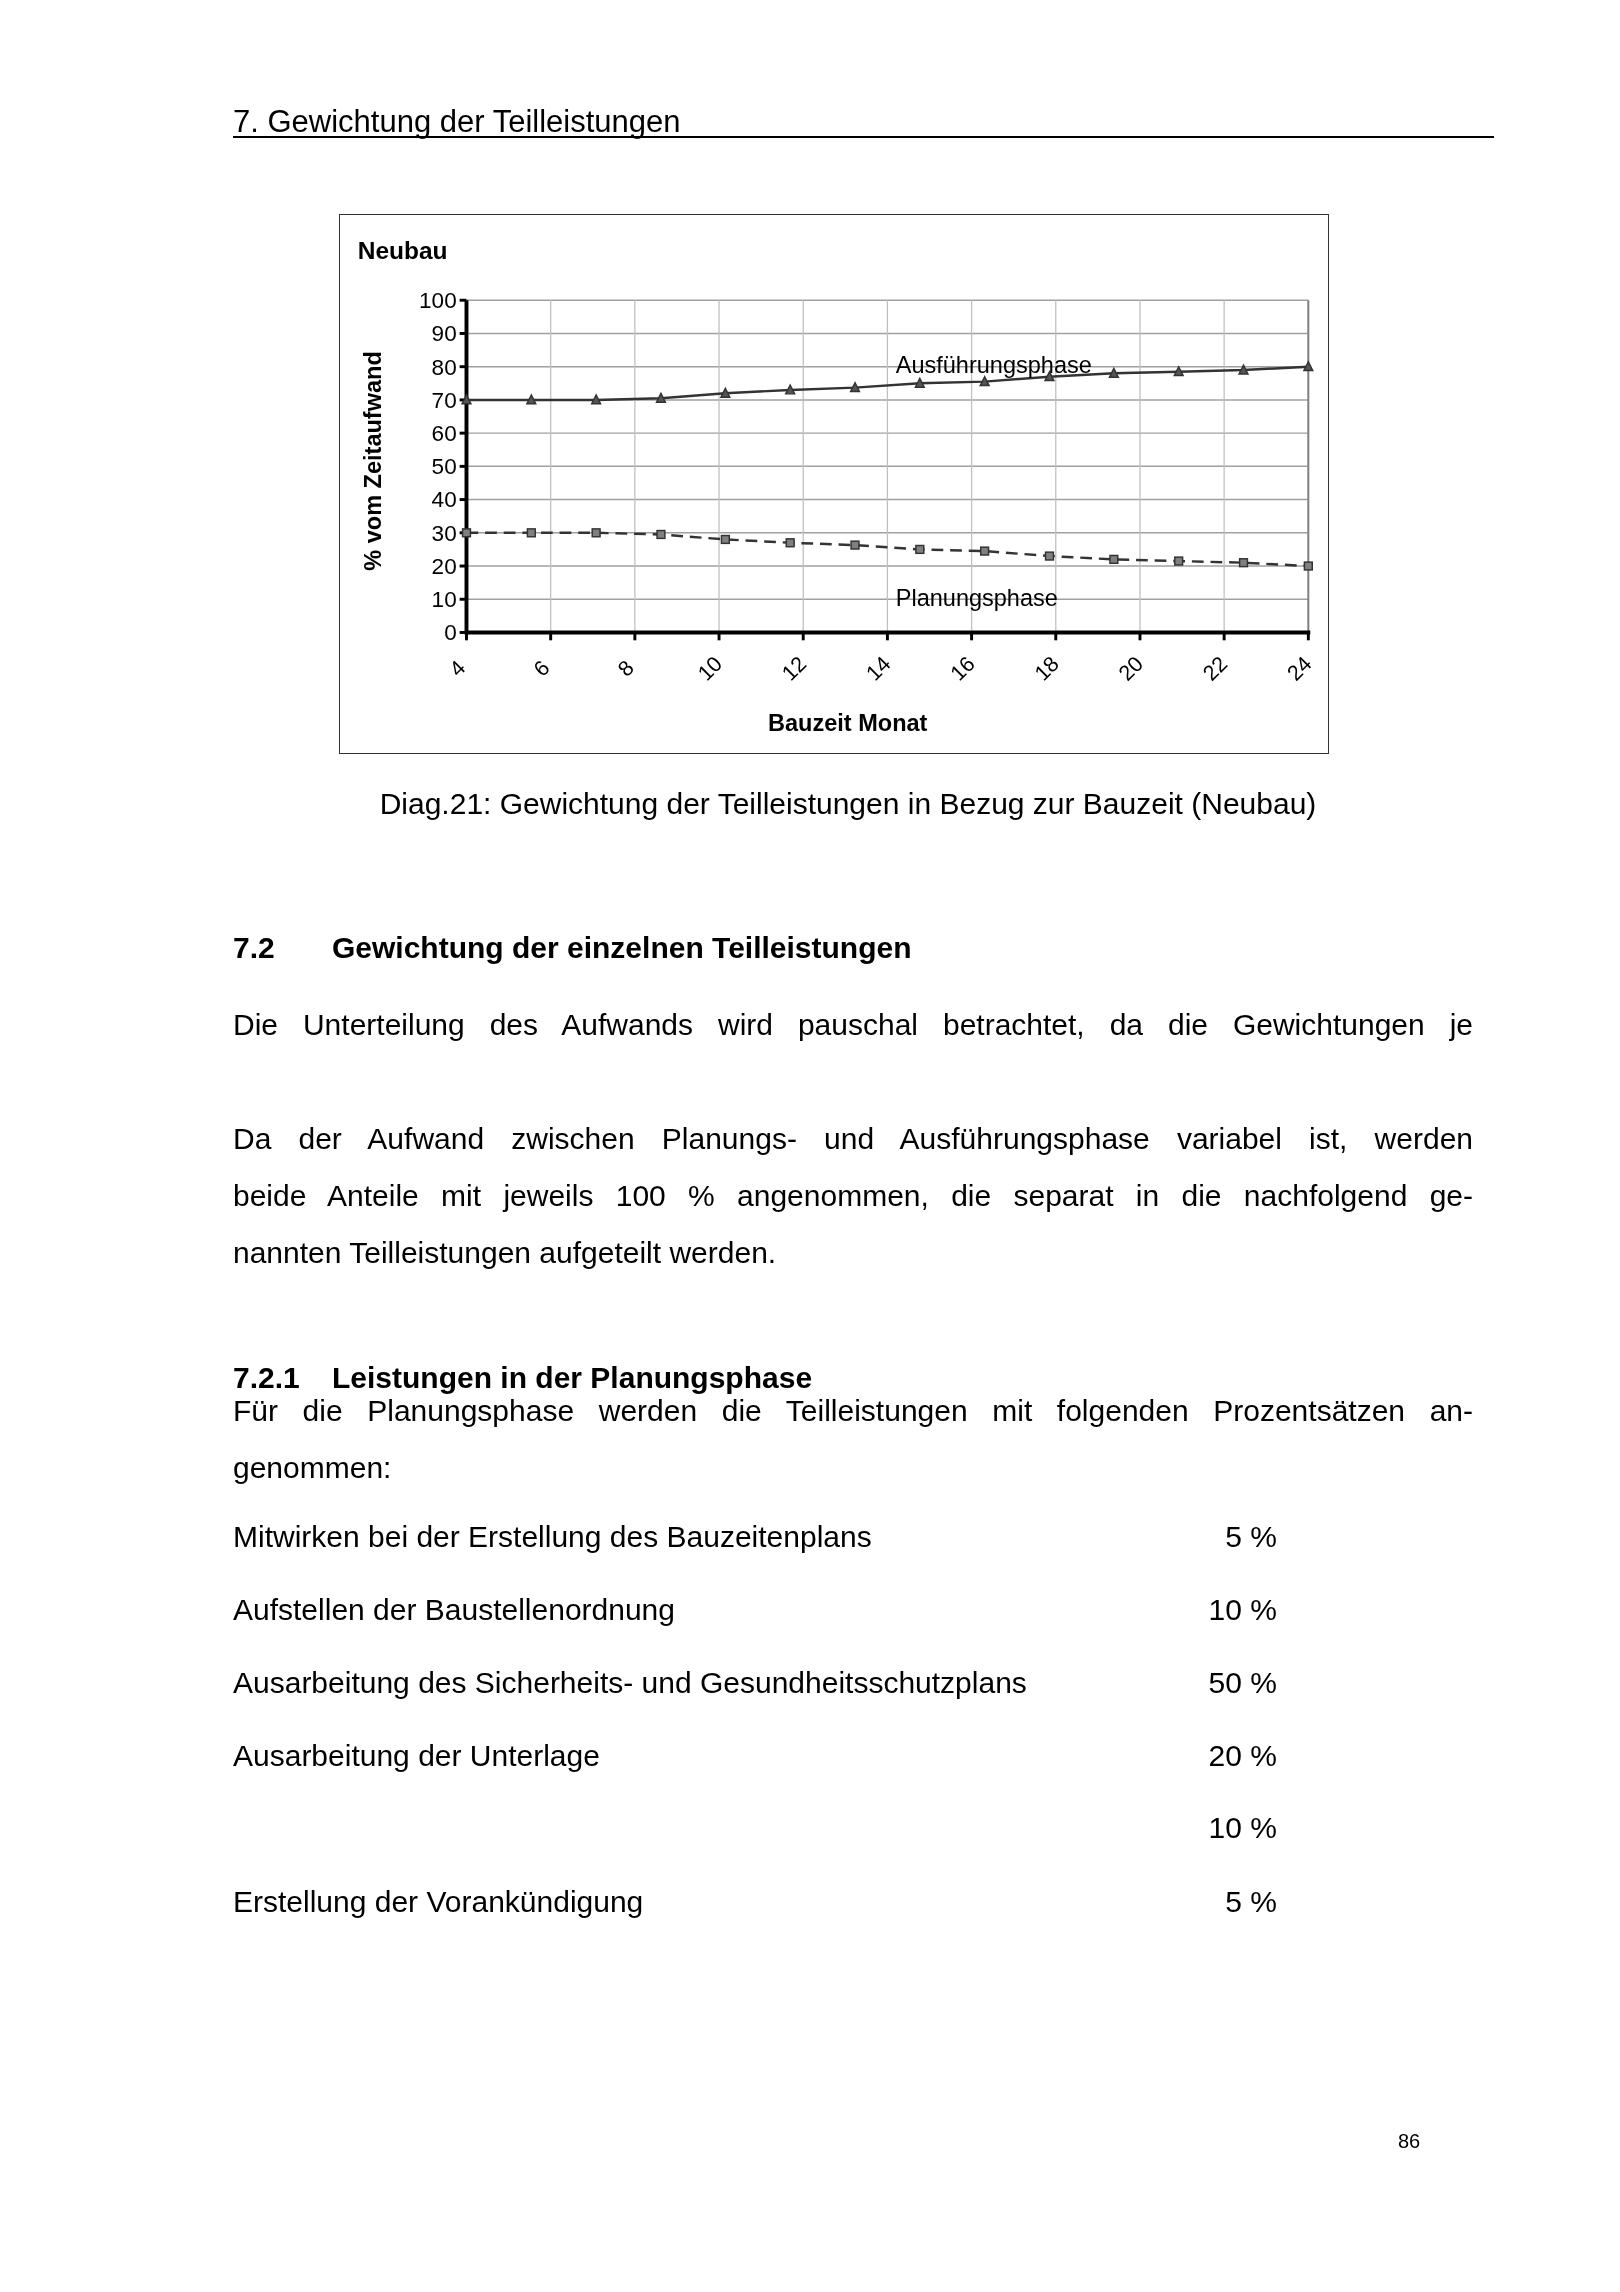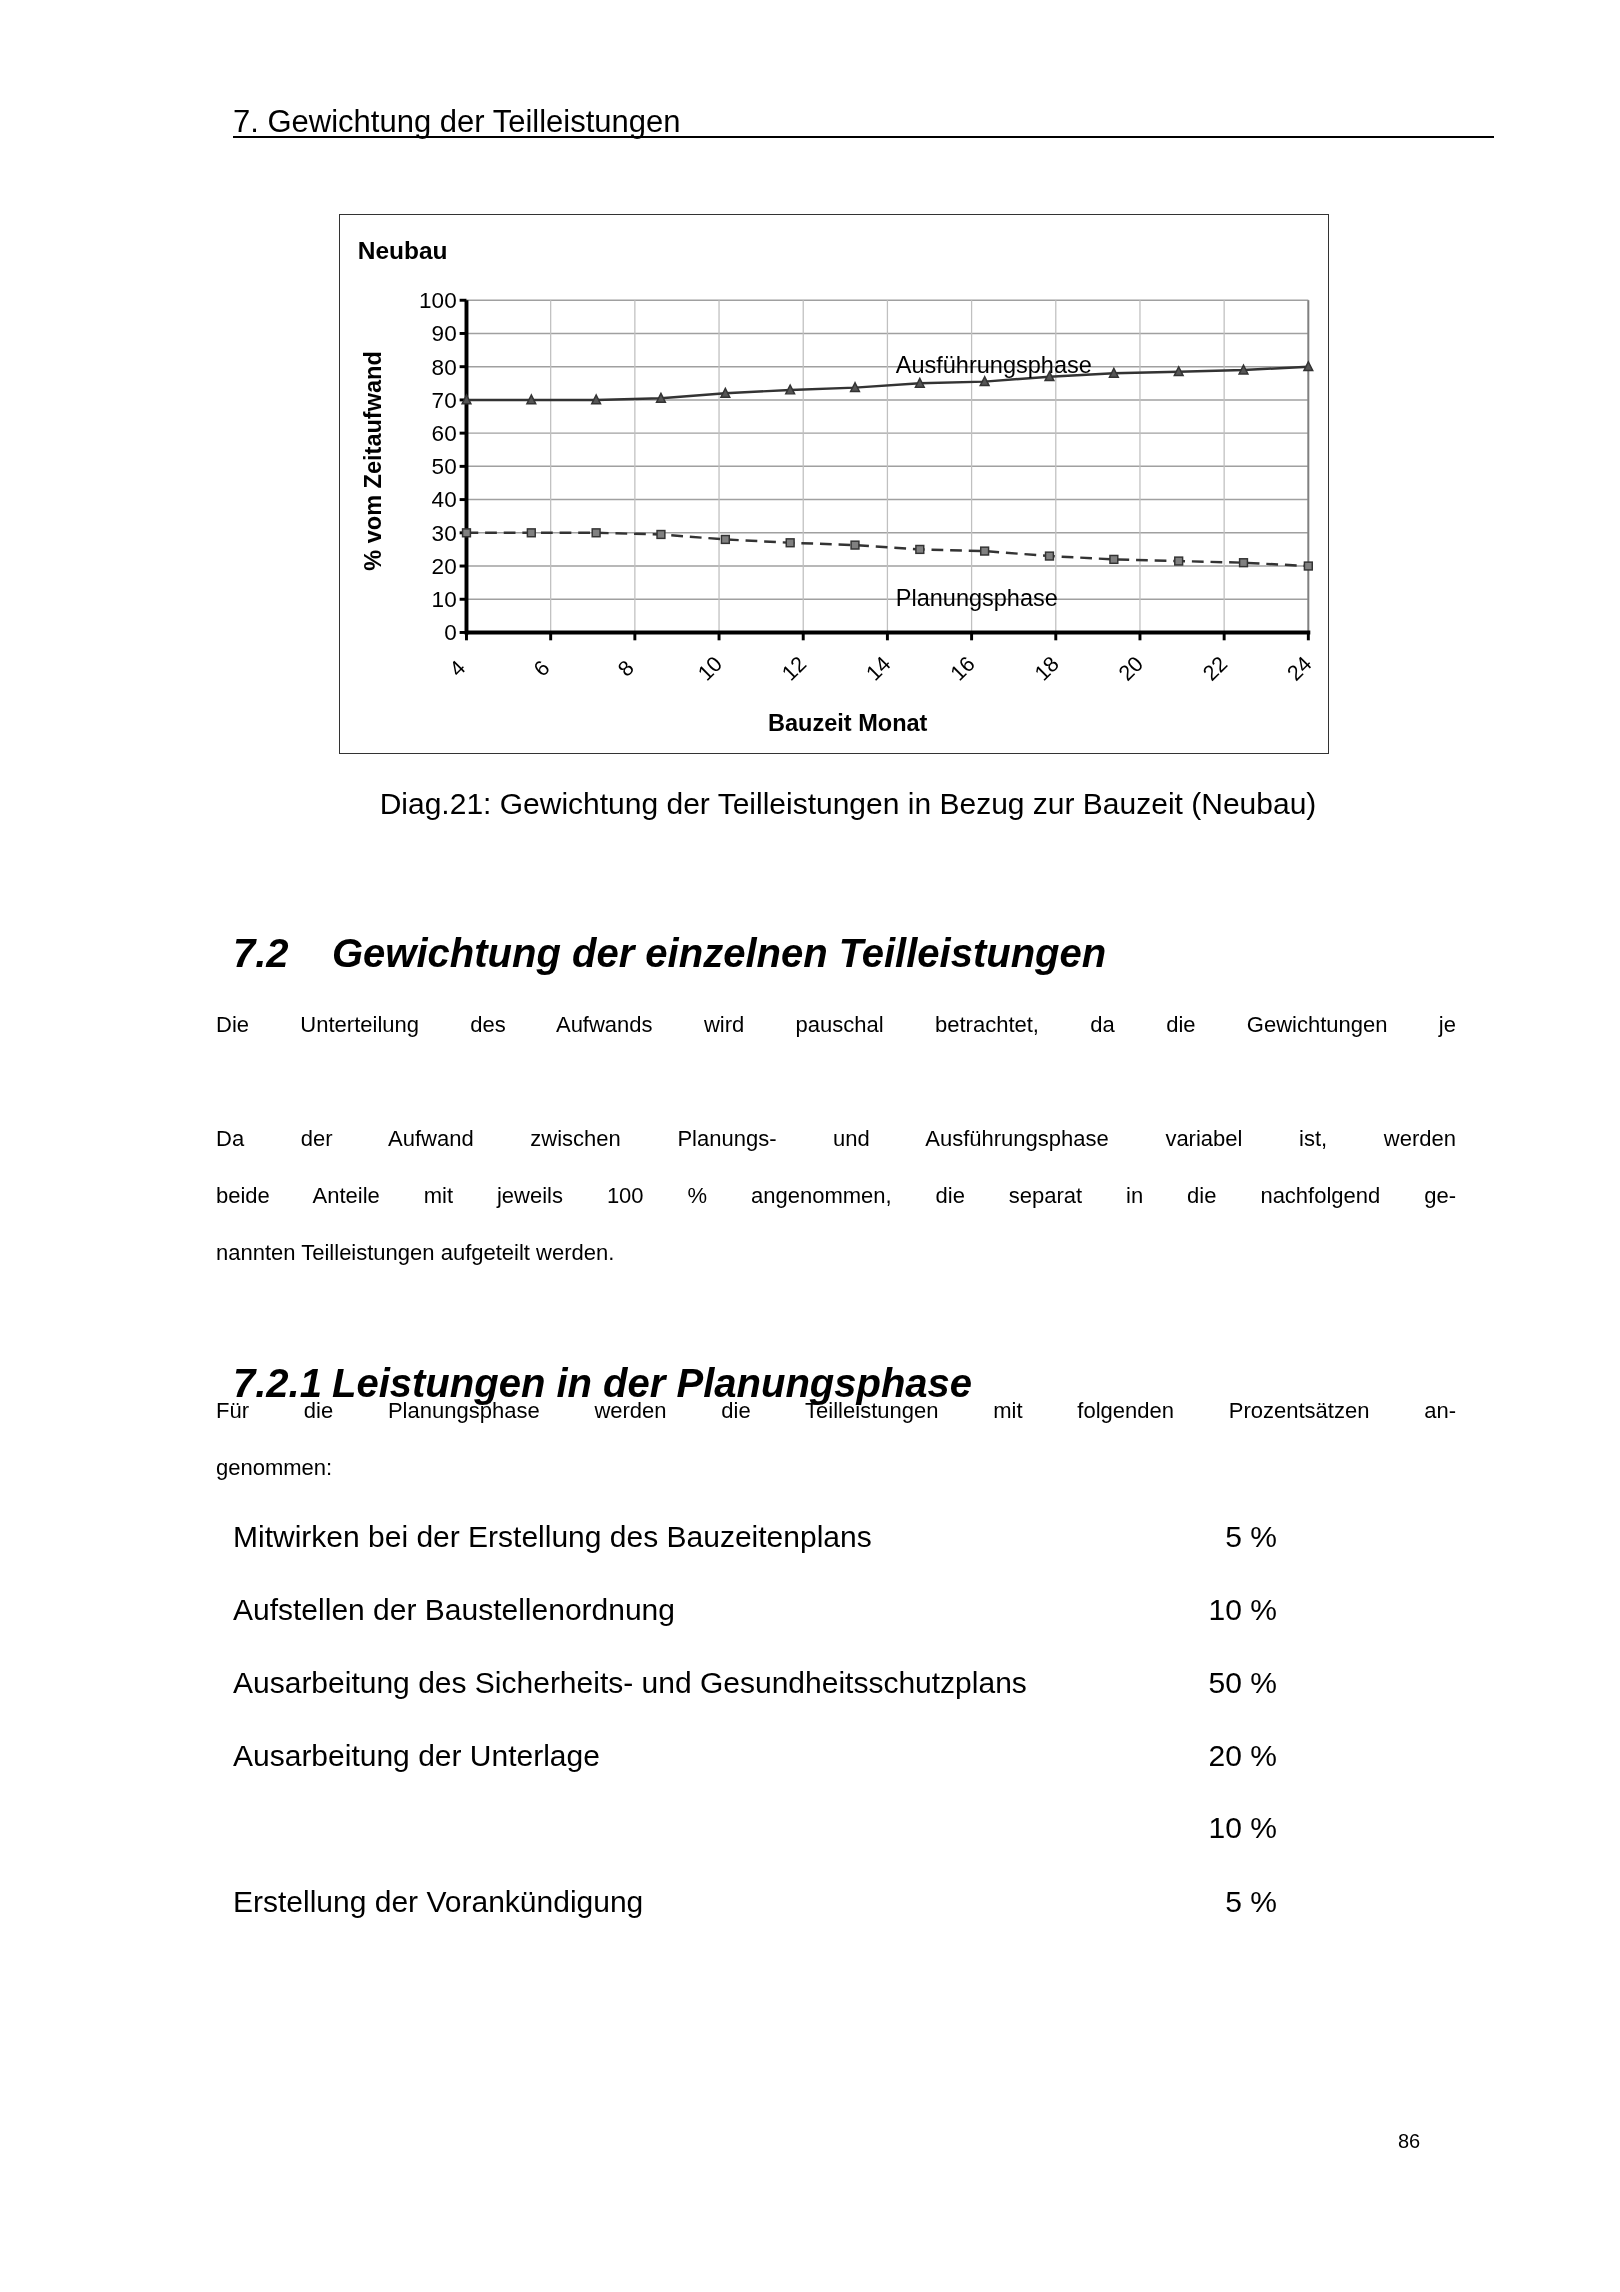--- a/index.html
+++ b/index.html
@@ -4,25 +4,25 @@
 <style>
   html, body { margin: 0; padding: 0; background: #ffffff; }
   body { width: 1620px; height: 2293px; position: relative; overflow: hidden;
          font-family: "Liberation Sans", sans-serif; color: #000; }
   .abs { position: absolute; white-space: nowrap; }
   #running-header { left: 233px; top: 104px; font-size: 31px; }
   #header-rule { left: 233px; top: 136px; width: 1261px; height: 0; border-top: 2px solid #000; }
   #chart-box { left: 339px; top: 214px; width: 990px; height: 540px; border: 1.5px solid #333; box-sizing: border-box; }
   #chart-svg { position: absolute; left: 339px; top: 214px; }
   #caption { left: 0; width: 1696px; text-align: center; top: 787px; font-size: 30px; }
-  .heading { font-weight: bold; font-size: 40px; font-style: italic; }
+  .heading { font-weight: bold; font-size: 30px; }
   .heading .num { display: inline-block; width: 99px; }
   #h72 { left: 233px; top: 931px; }
   #h721 { left: 233px; top: 1320px; margin-top: 41px; }
-  .para { left: 216px; width: 1240px; font-size: 22px; white-space: normal; }
+  .para { left: 233px; width: 1240px; font-size: 30px; white-space: normal; }
   .line { height: 57px; line-height: 57px; text-align: justify; text-align-last: justify; }
   .line.last { text-align-last: left; }
   #p1 { top: 996px; }
   #p2 { top: 1110px; }
   #p3 { top: 1382px; }
   .list-item { position: absolute; left: 233px; width: 1044px; font-size: 30px; height: 39px; line-height: 39px; }
   .list-item .label { position: absolute; left: 0; }
   .list-item .pct { position: absolute; right: 0; }
   #page-number { left: 1398px; top: 2130px; font-size: 20px; }
 </style>

